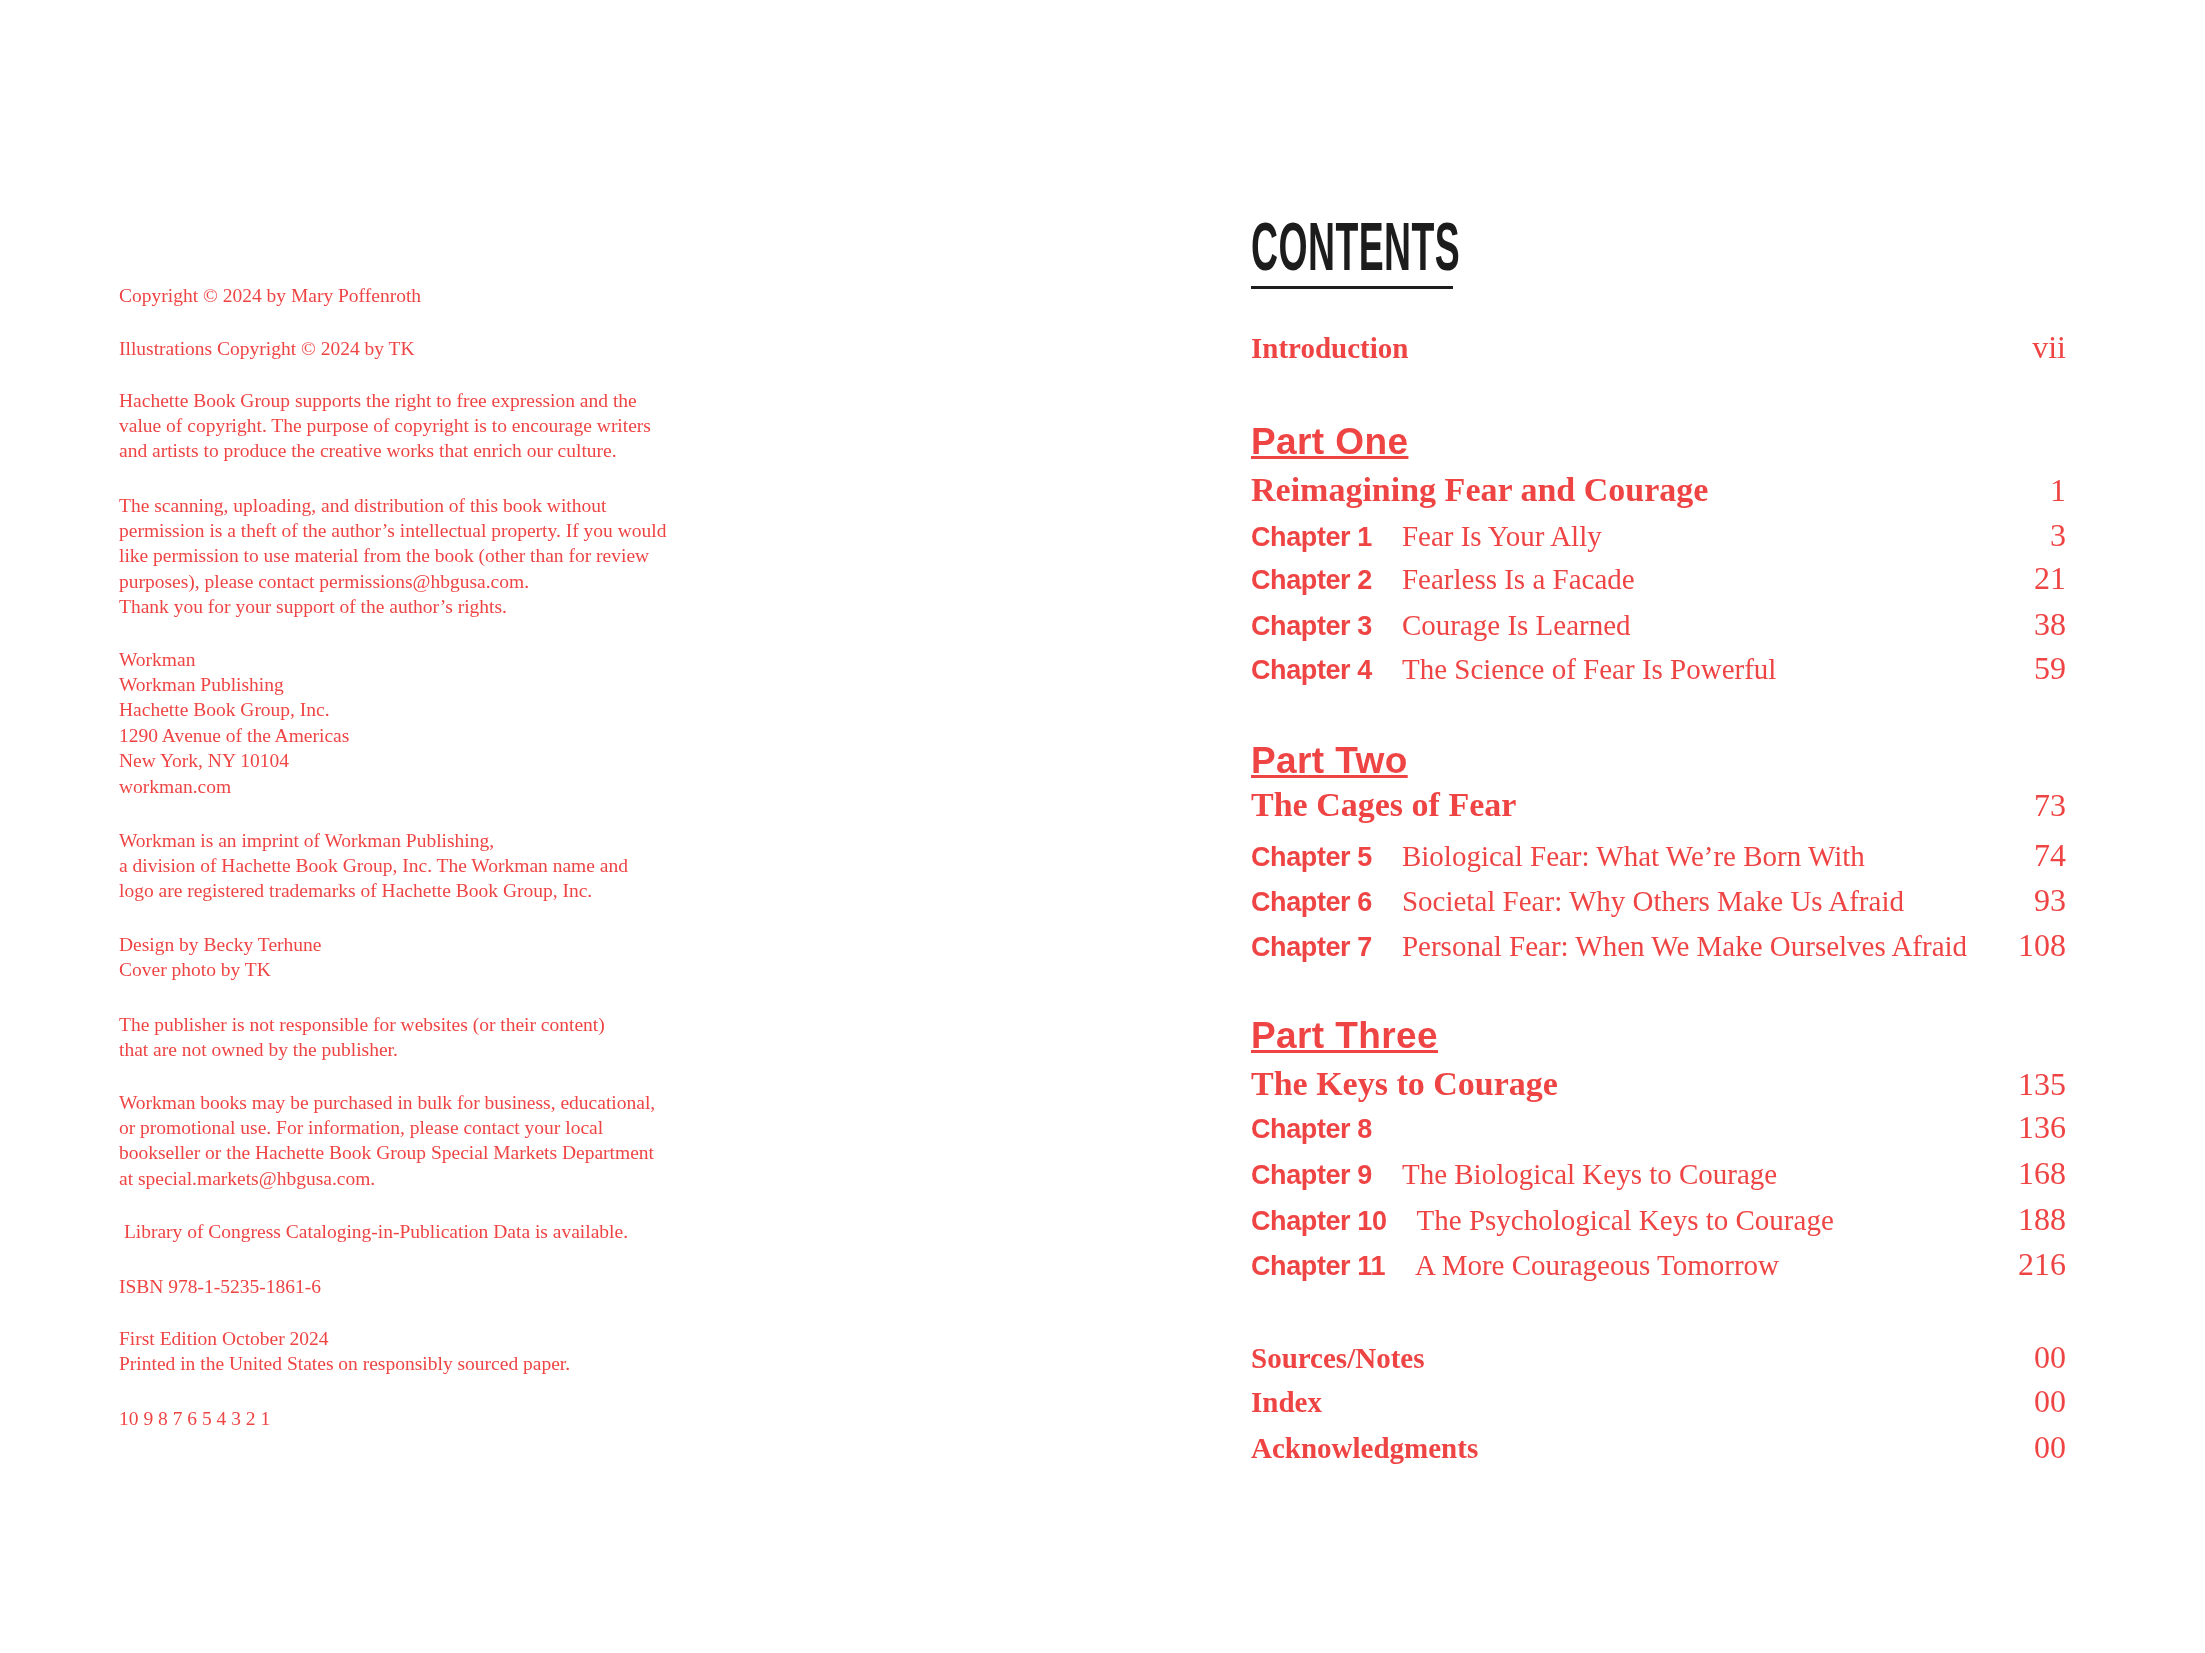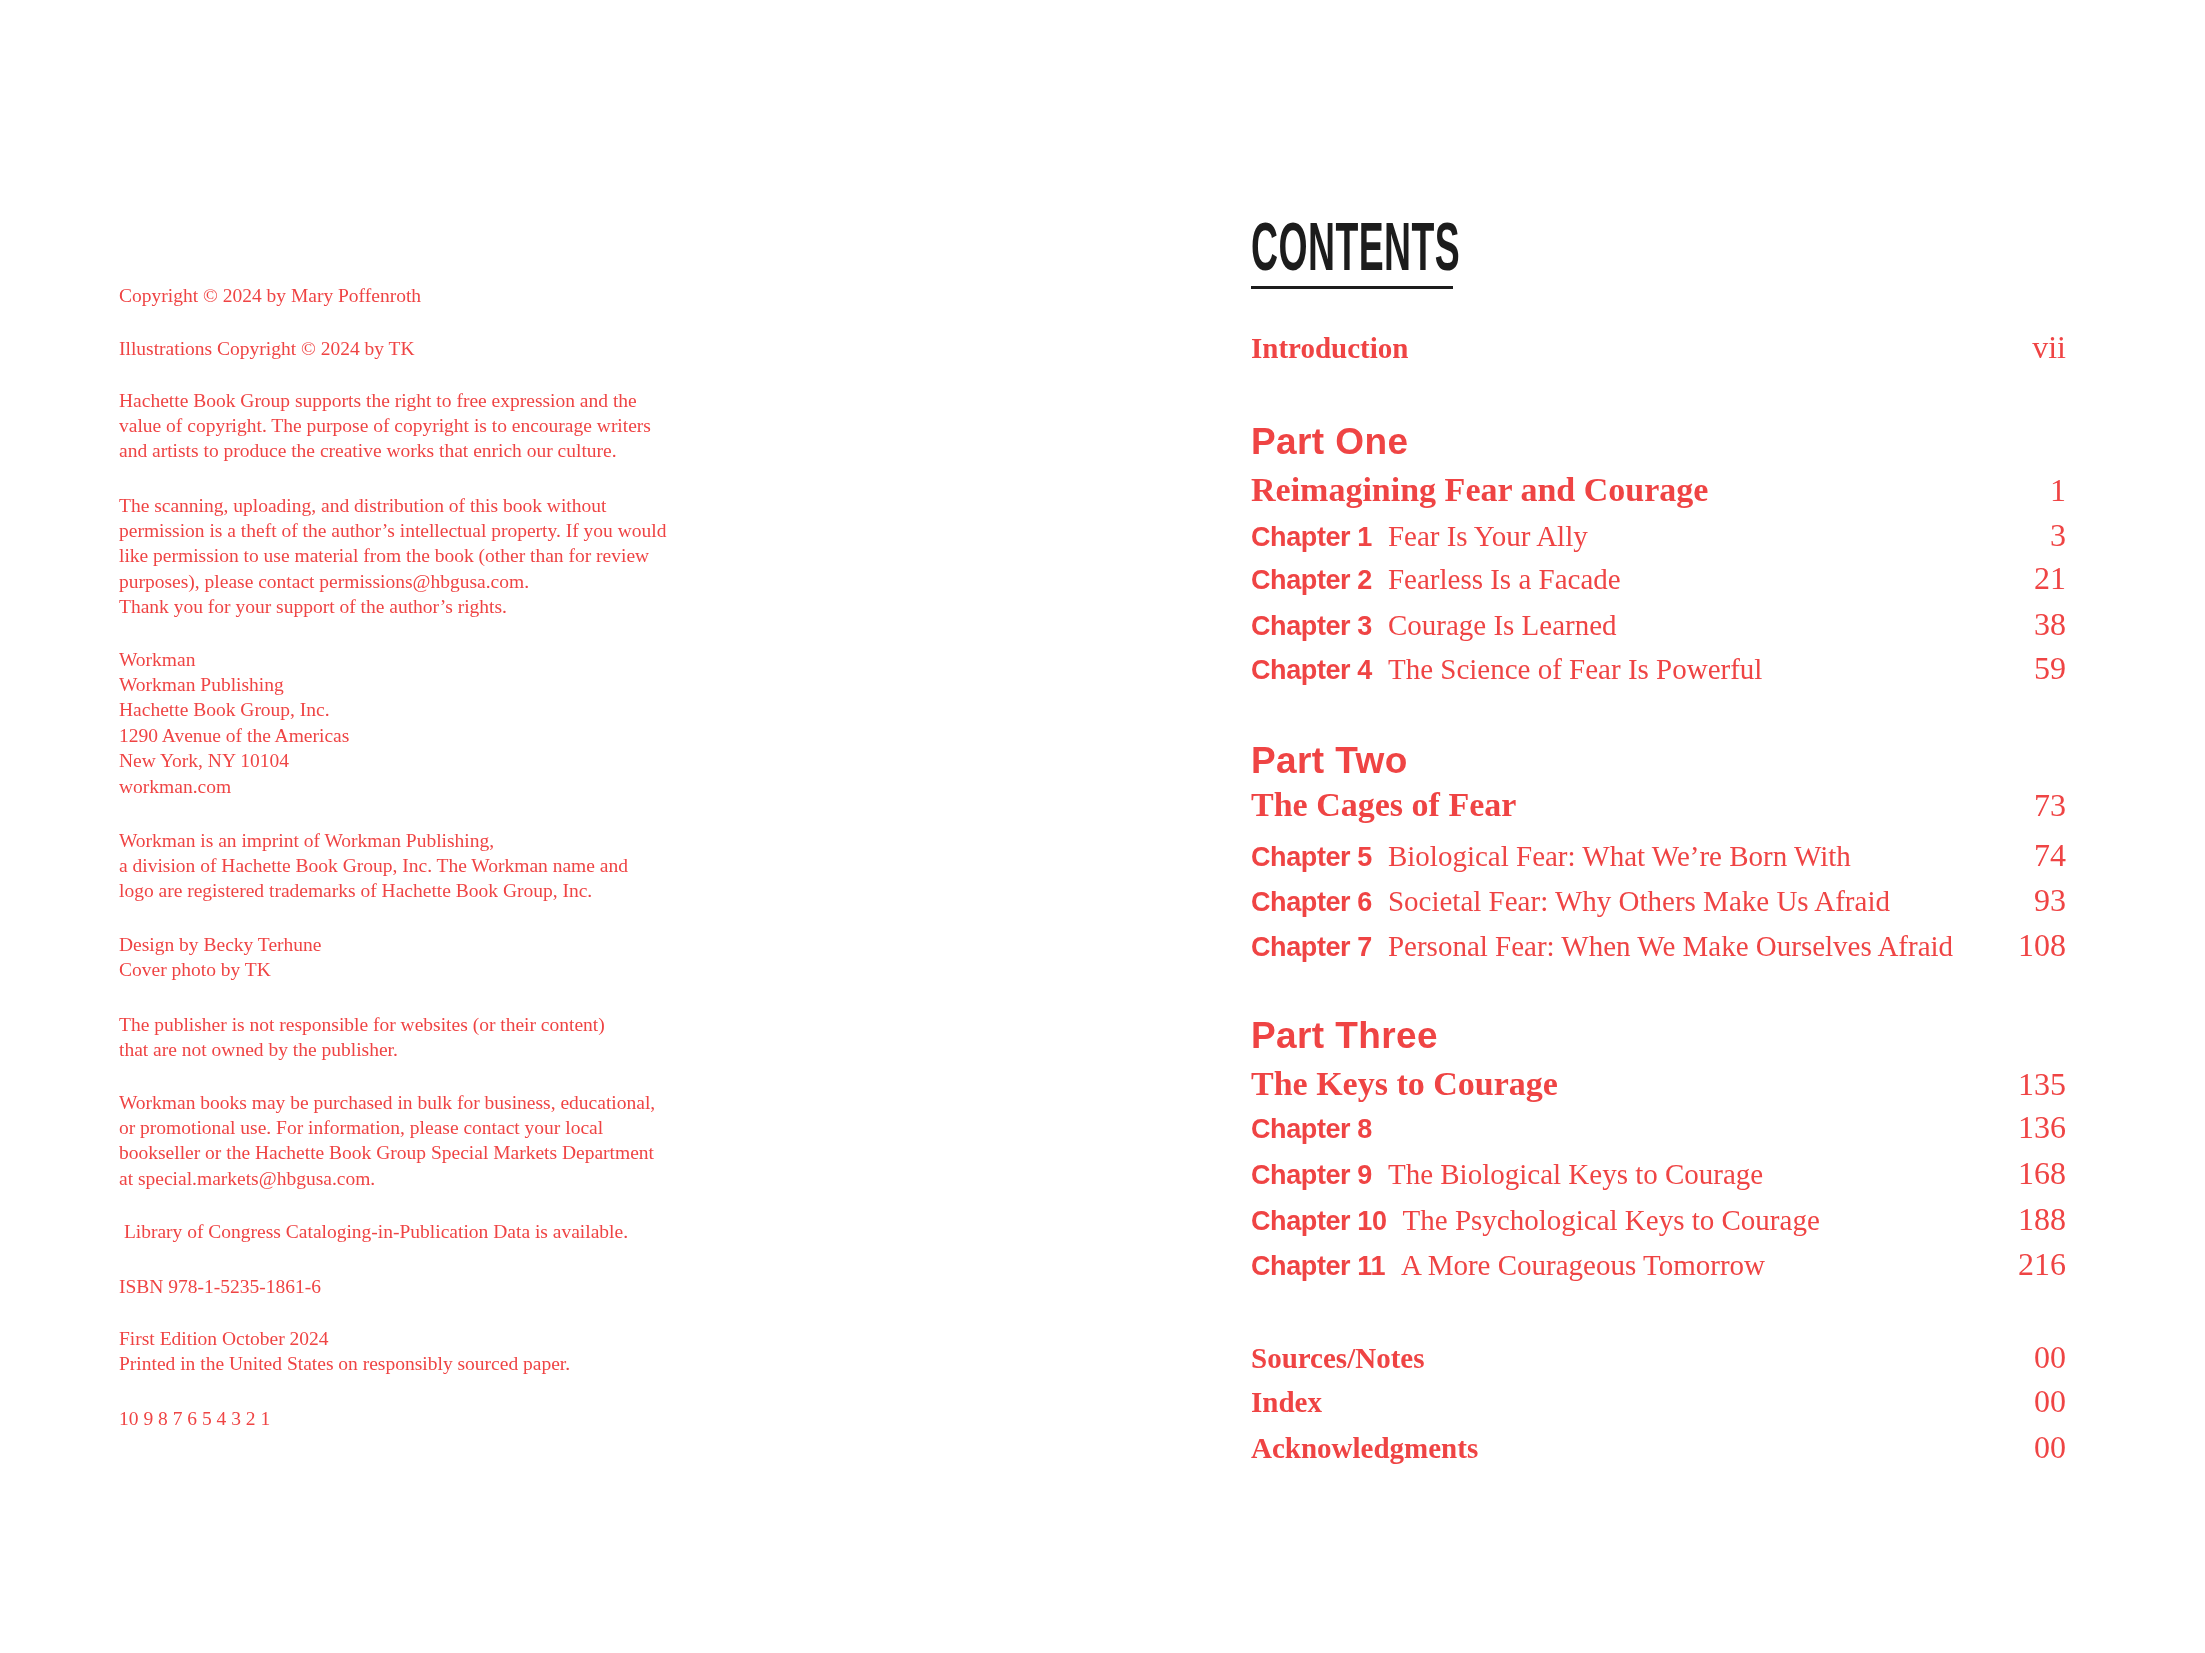--- a/index.html
+++ b/index.html
@@ -63,40 +63,41 @@
     font-weight: 700;
     font-size: 29px;
     line-height: 34px;
   }
   .part-label {
     font-family: "Liberation Sans", "DejaVu Sans", sans-serif;
     font-weight: 600;
     font-size: 37px;
     line-height: 41px;
     letter-spacing: 0.4px;
+    text-decoration: underline;
   }
   .part-title {
     font-family: "Liberation Serif", "DejaVu Serif", serif;
     font-weight: 700;
     font-size: 34px;
     line-height: 39px;
   }
   .ch-label {
     font-family: "Liberation Sans", "DejaVu Sans", sans-serif;
     font-weight: 700;
     font-size: 27px;
     line-height: 34px;
     letter-spacing: -0.4px;
   }
   .ch-title {
     font-family: "Liberation Serif", "DejaVu Serif", serif;
     font-weight: 400;
     font-size: 29px;
     line-height: 34px;
-    margin-left: 16px;
+    margin-left: 30px;
   }
   .pagenum {
     font-family: "Liberation Serif", "DejaVu Serif", serif;
     font-weight: 400;
     font-size: 32px;
     line-height: 34px;
     text-align: right;
   }
 </style>
 </head>

